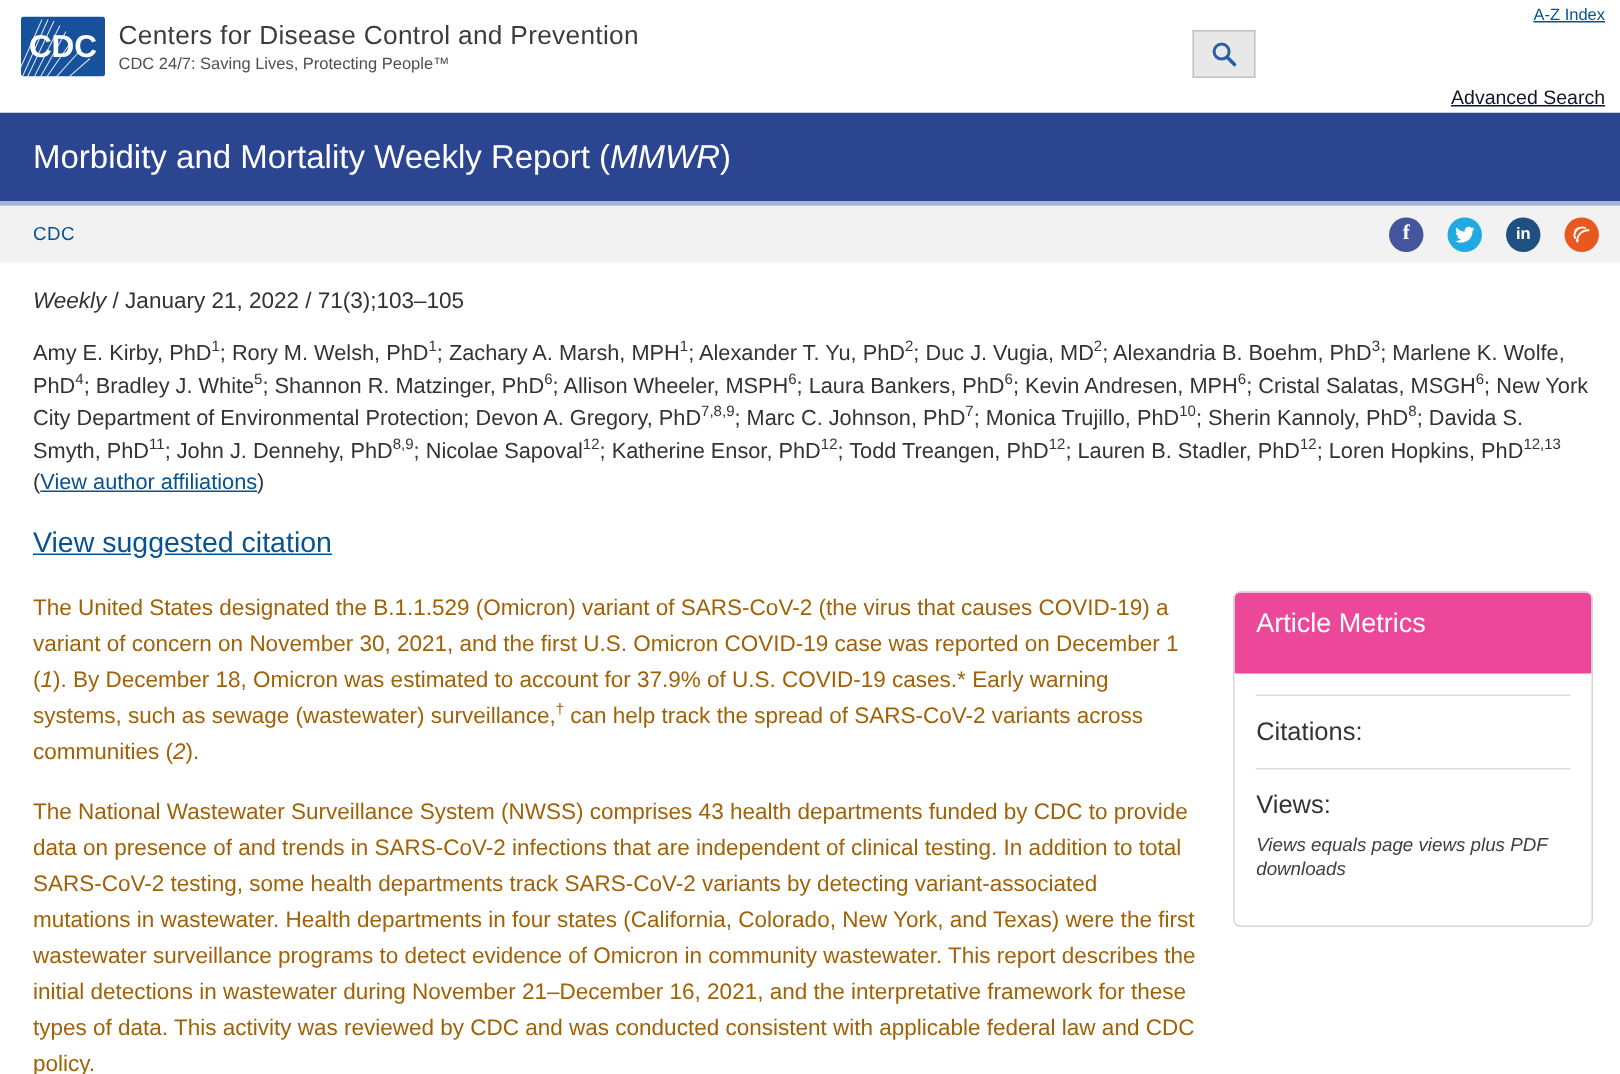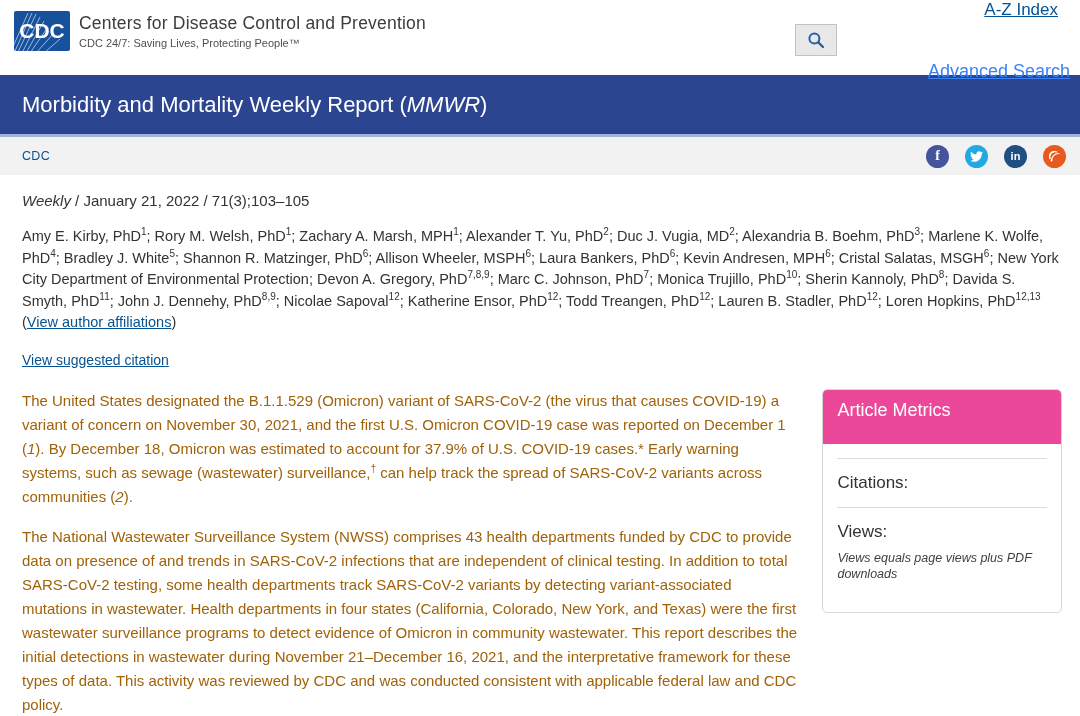--- a/index.html
+++ b/index.html
@@ -9,26 +9,26 @@
 
   
   .top-header { position:relative; height:75px; background:#fff; }
   .logo-wrap { position:absolute; left:14px; top:11px; display:flex; align-items:flex-start; }
   .logo-box { width:56px; height:40px; }
   .logo-text { margin-left:9px; padding-top:2px; }
   .agency-name { font-size:17.5px; color:#3c3c3c; letter-spacing:.2px; }
   .agency-tagline { font-size:11px; color:#4f4f4f; margin-top:3px; }
 
   .util { position:absolute; right:10px; top:0; width:275px; text-align:right; }
-  .az-link { display:inline-block; font-size:17px; color:#075290; text-decoration:underline; margin:0 12px 4px 0; }
+  .az-link { display:inline-block; font-size:11px; color:#075290; text-decoration:underline; margin:0 0 4px 0; }
   .search-row { display:flex; width:272px; height:32px; }
   .search-input { flex:1; border:1px solid #c2c2c2; border-right:none; font-size:15px; padding:0 10px; color:#333; font-family:"Liberation Sans",sans-serif; }
   .search-input::placeholder { color:#737373; }
   .search-btn { width:42px; background:#e8e8e8; border:1px solid #c2c2c2; display:flex; align-items:center; justify-content:center; cursor:pointer; }
-  .adv-link { display:inline-block; font-size:18px; color:#3b82f6; text-decoration:underline; margin-top:5px; }
+  .adv-link { display:inline-block; font-size:13px; color:#0f172a; text-decoration:underline; margin-top:5px; }
 
   
   .banner { height:62px; background:#2b4590; border-bottom:3px solid #a3b2da; display:flex; align-items:center; padding-left:22px; }
   .banner-title { color:#fff; font-size:22px; font-weight:400; }
   .banner-title em { font-style:italic; }
 
   
   .crumb-bar { height:38px; background:#f2f2f2; display:flex; align-items:center; justify-content:space-between; padding:0 14px 0 22px; }
   .crumb-link { font-size:12.5px; color:#075290; text-decoration:none; letter-spacing:.3px; }
   .social { display:flex; gap:16px; align-items:center; }
@@ -39,21 +39,21 @@
 
   
   .content { padding:0 18px 0 22px; }
   .article-title { font-family:"Liberation Serif", serif; font-weight:400; font-size:29px; line-height:37px; color:#222; margin-top:26px; max-width:1020px; }
   .article-title em { font-style:italic; }
   .issue-line { margin-top:17px; font-size:15px; color:#333; }
   .issue-line em { font-style:italic; }
   .authors { margin-top:17px; font-size:14.5px; line-height:21.5px; color:#333; max-width:1040px; }
   sup { font-size:10px; line-height:0; }
   .link { color:#075290; text-decoration:underline; cursor:pointer; }
-  .citation { display:inline-block; margin-top:18px; font-size:14px; }
+  .citation { display:inline-block; margin-top:18px; font-size:19px; }
 
   .columns { display:flex; margin-top:20px; }
   .col-left { width:780px; }
   .col-left p { font-size:15px; line-height:24px; color:#a16207; margin-bottom:16px; }
   .col-left p em { font-style:italic; }
   .col-right { width:240px; margin-left:22px; }
 
   
   .metrics-box { border:1px solid #d6d6d6; border-radius:5px; background:#fff; overflow:hidden; }
   .metrics-header { background:#ec4899; color:#fff; font-size:18px; padding:10px 14px 23px 14px; border-radius:4px 4px 0 0; }

